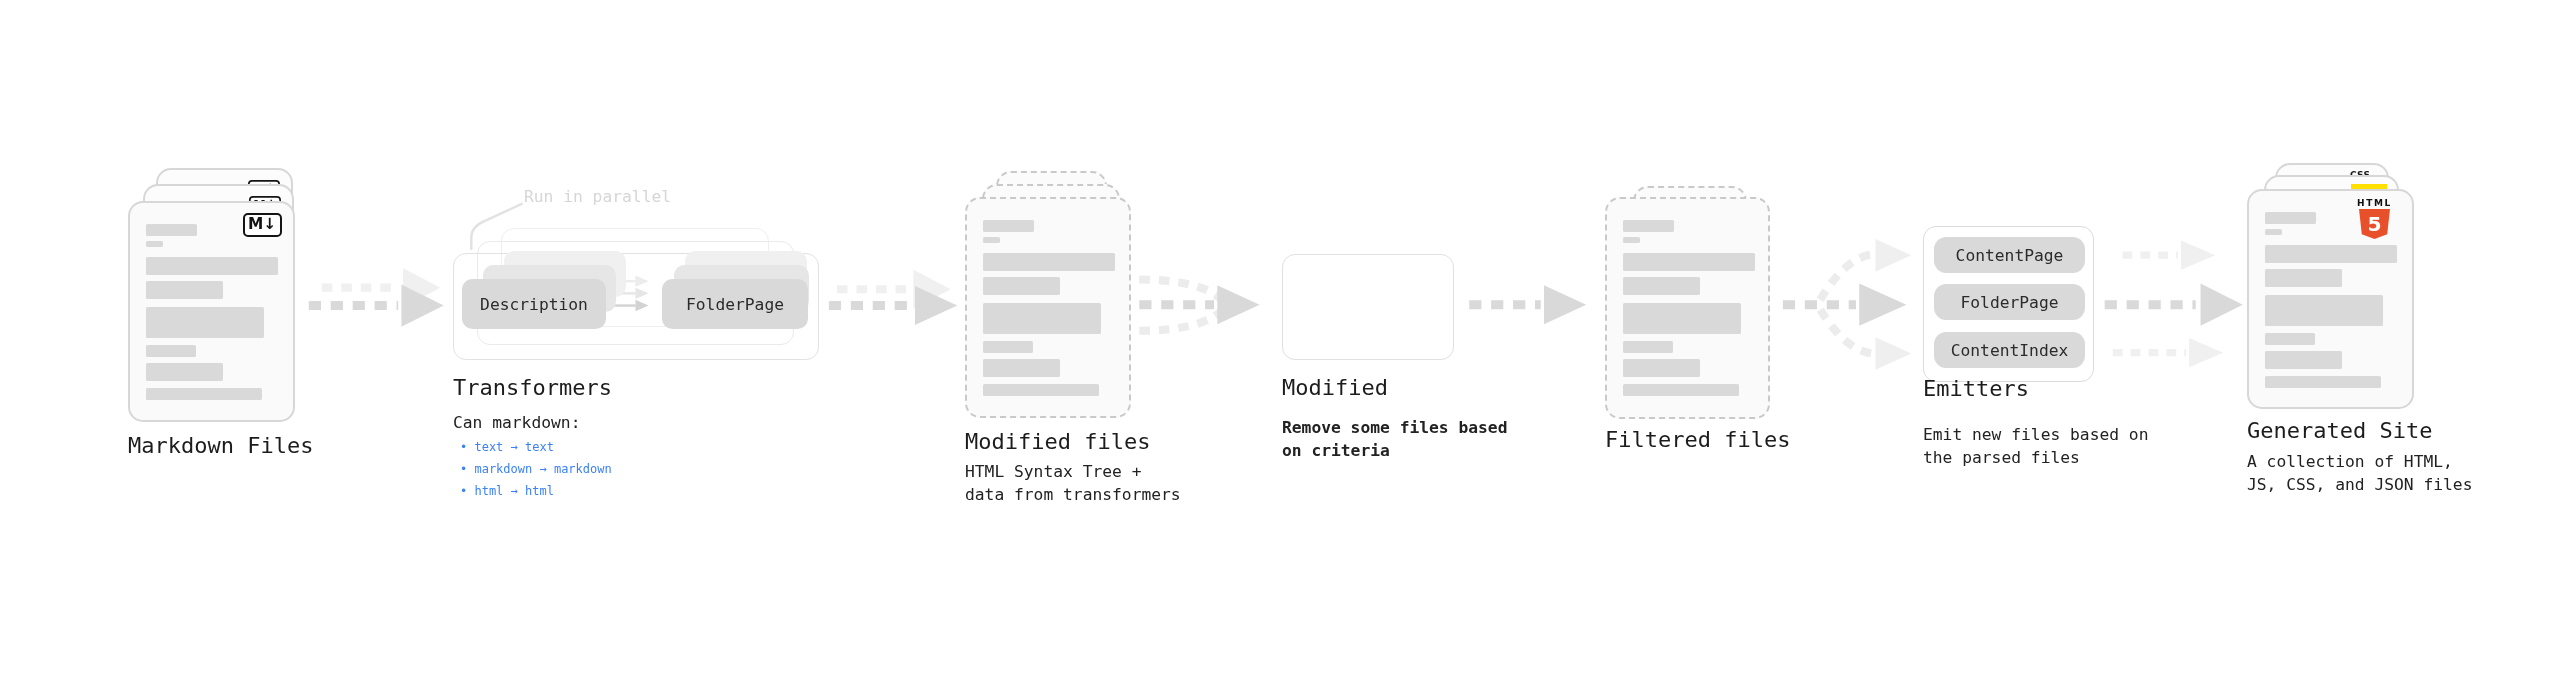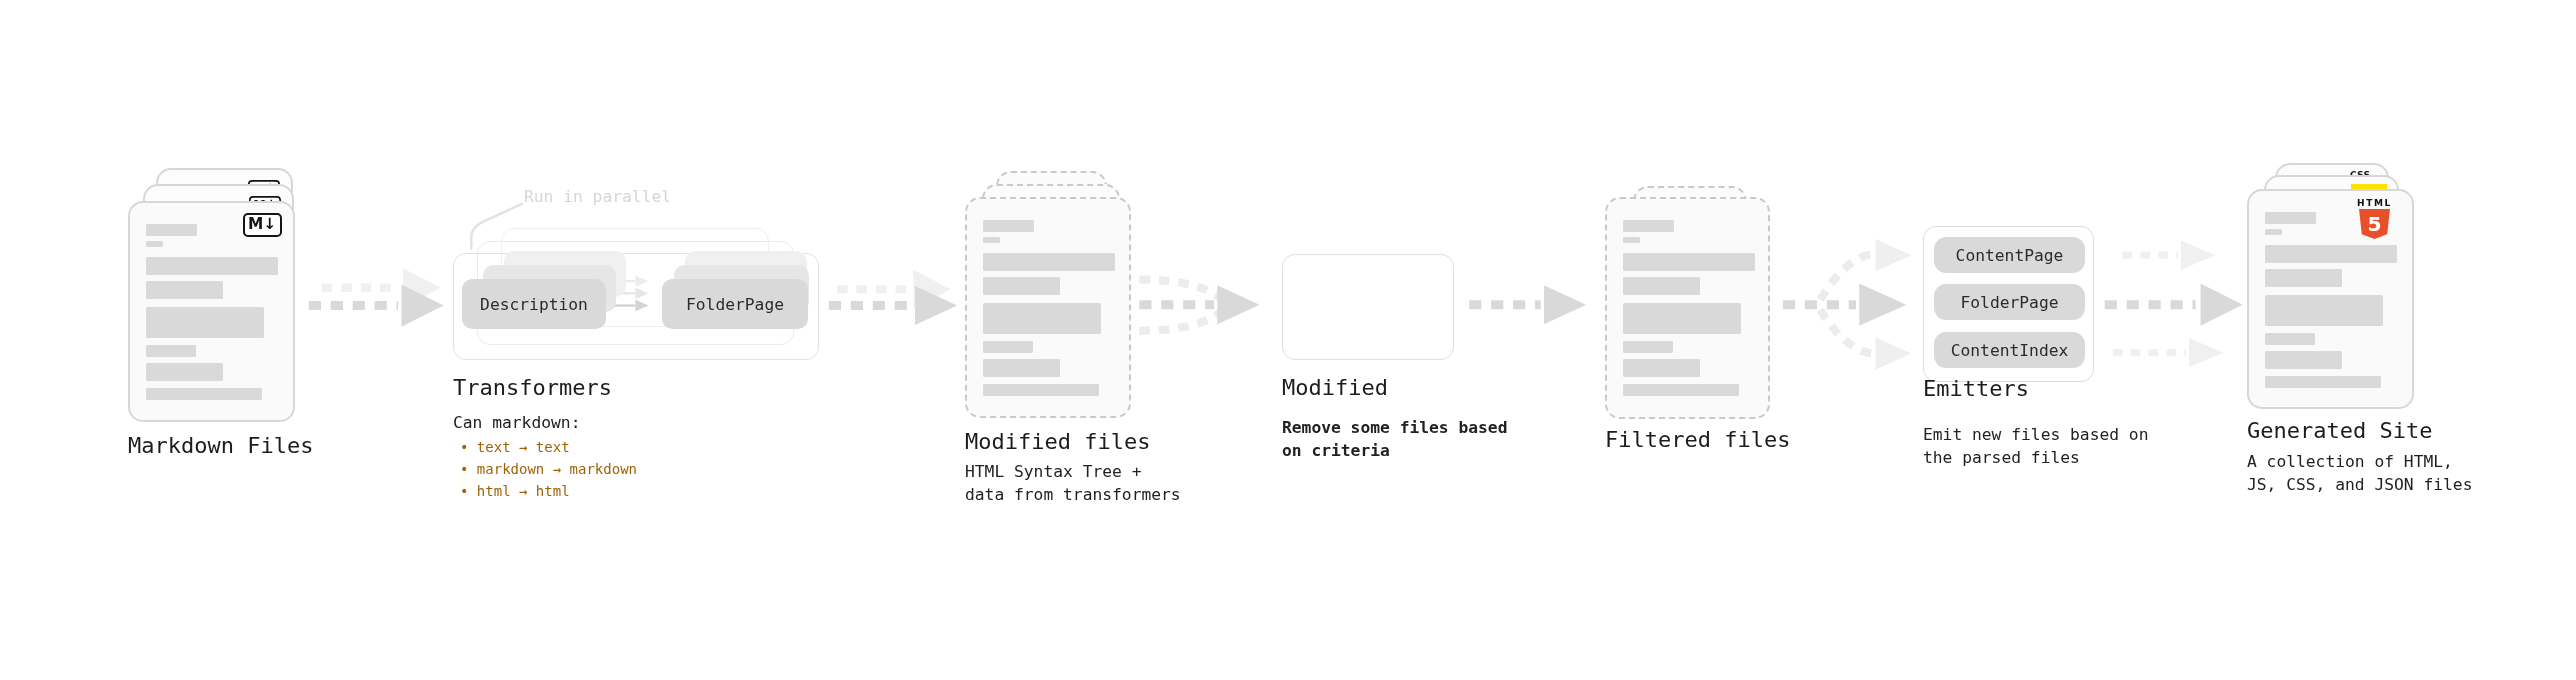--- a/index.html
+++ b/index.html
@@ -39,21 +39,21 @@
   .frame{position:absolute;border:1.6px solid #e2e2e2;border-radius:13px;box-sizing:border-box;background:transparent;}
   .frame.solidbg{background:#ffffff;}
   .pill{position:absolute;background:#d9d9d9;border-radius:10.6px;display:flex;align-items:center;justify-content:center;
     font-size:16.3px;color:#2b2b2b;box-sizing:border-box;}
   .ghost1{background:#e6e6e6;}
   .ghost2{background:#f0f0f0;}
 
   
   .stage-label{position:absolute;font-size:22px;color:#1c1c1c;white-space:pre;}
   .stage-desc{position:absolute;font-size:16.3px;line-height:23px;color:#222;white-space:pre-line;}
-  .bullets{position:absolute;font-size:14px;line-height:22px;color:#a16207;}
+  .bullets{position:absolute;font-size:12px;line-height:22px;color:#3b82f6;}
   .bullets div{white-space:pre;}
   .note{position:absolute;font-size:16.3px;color:#d6d6d6;white-space:pre;}
 </style>
 </head>
 <body>
 
 <div class="canvas">
 
   <svg class="arrows" width="2576" height="681" viewBox="0 0 3170 838">
 

